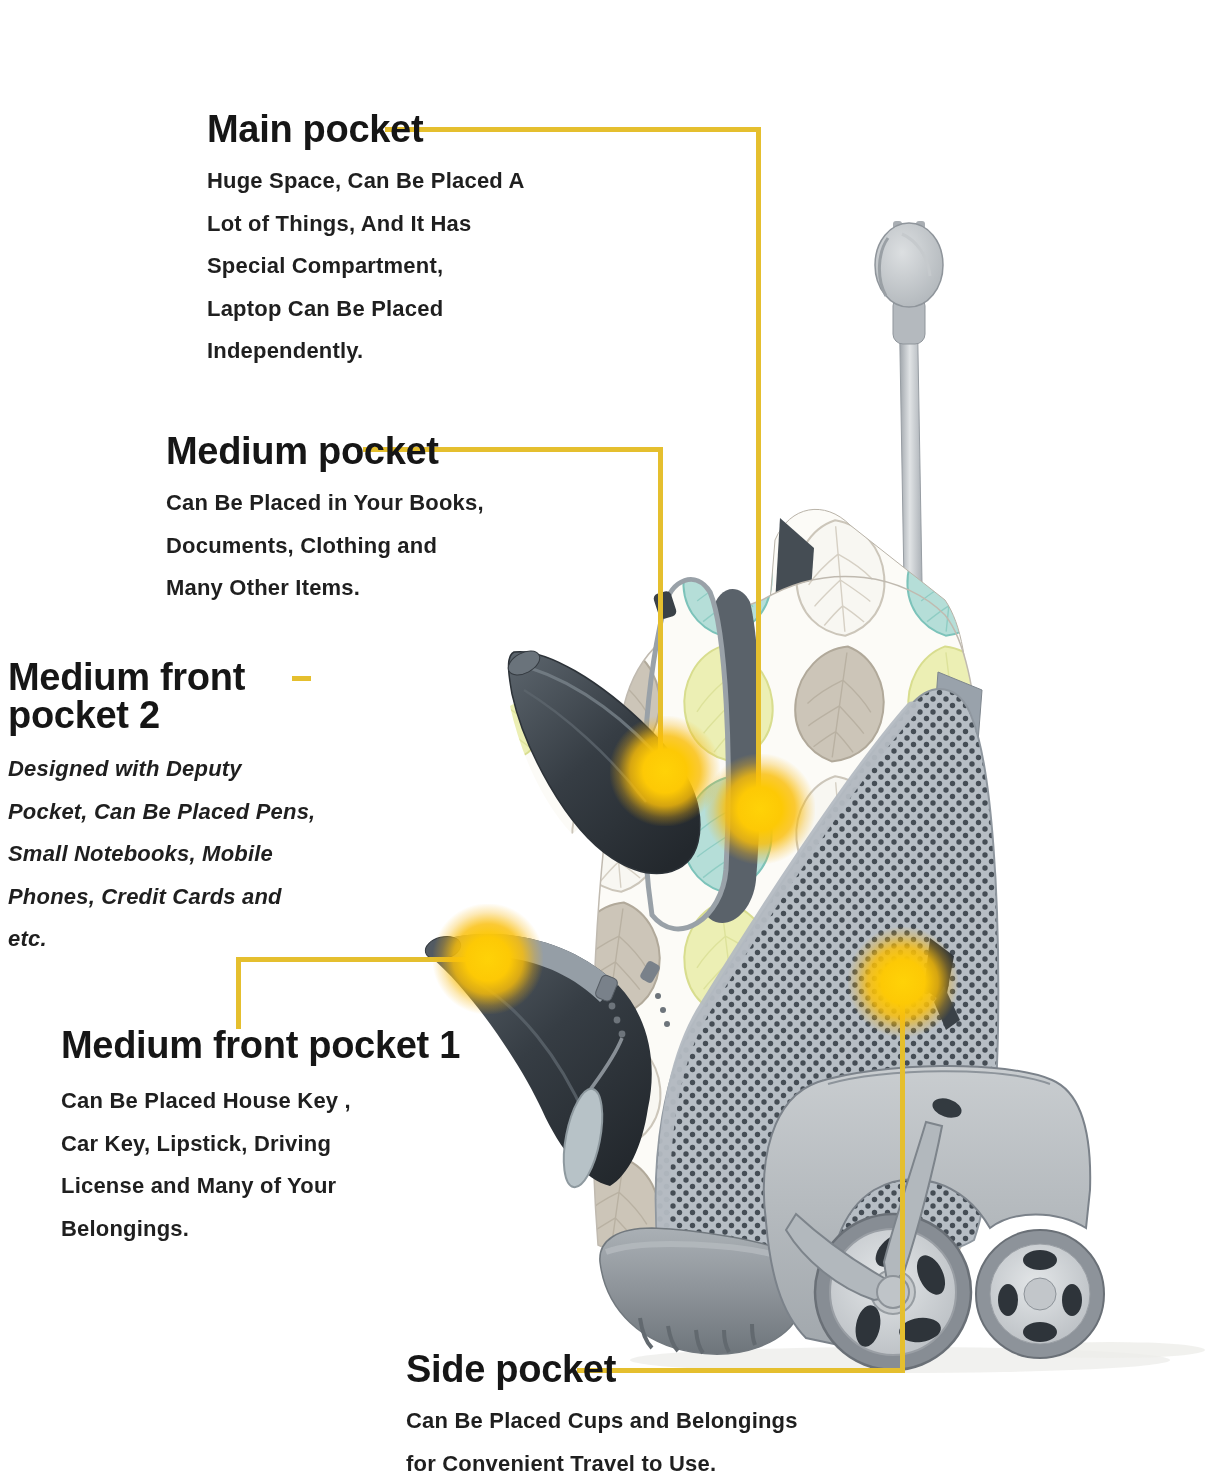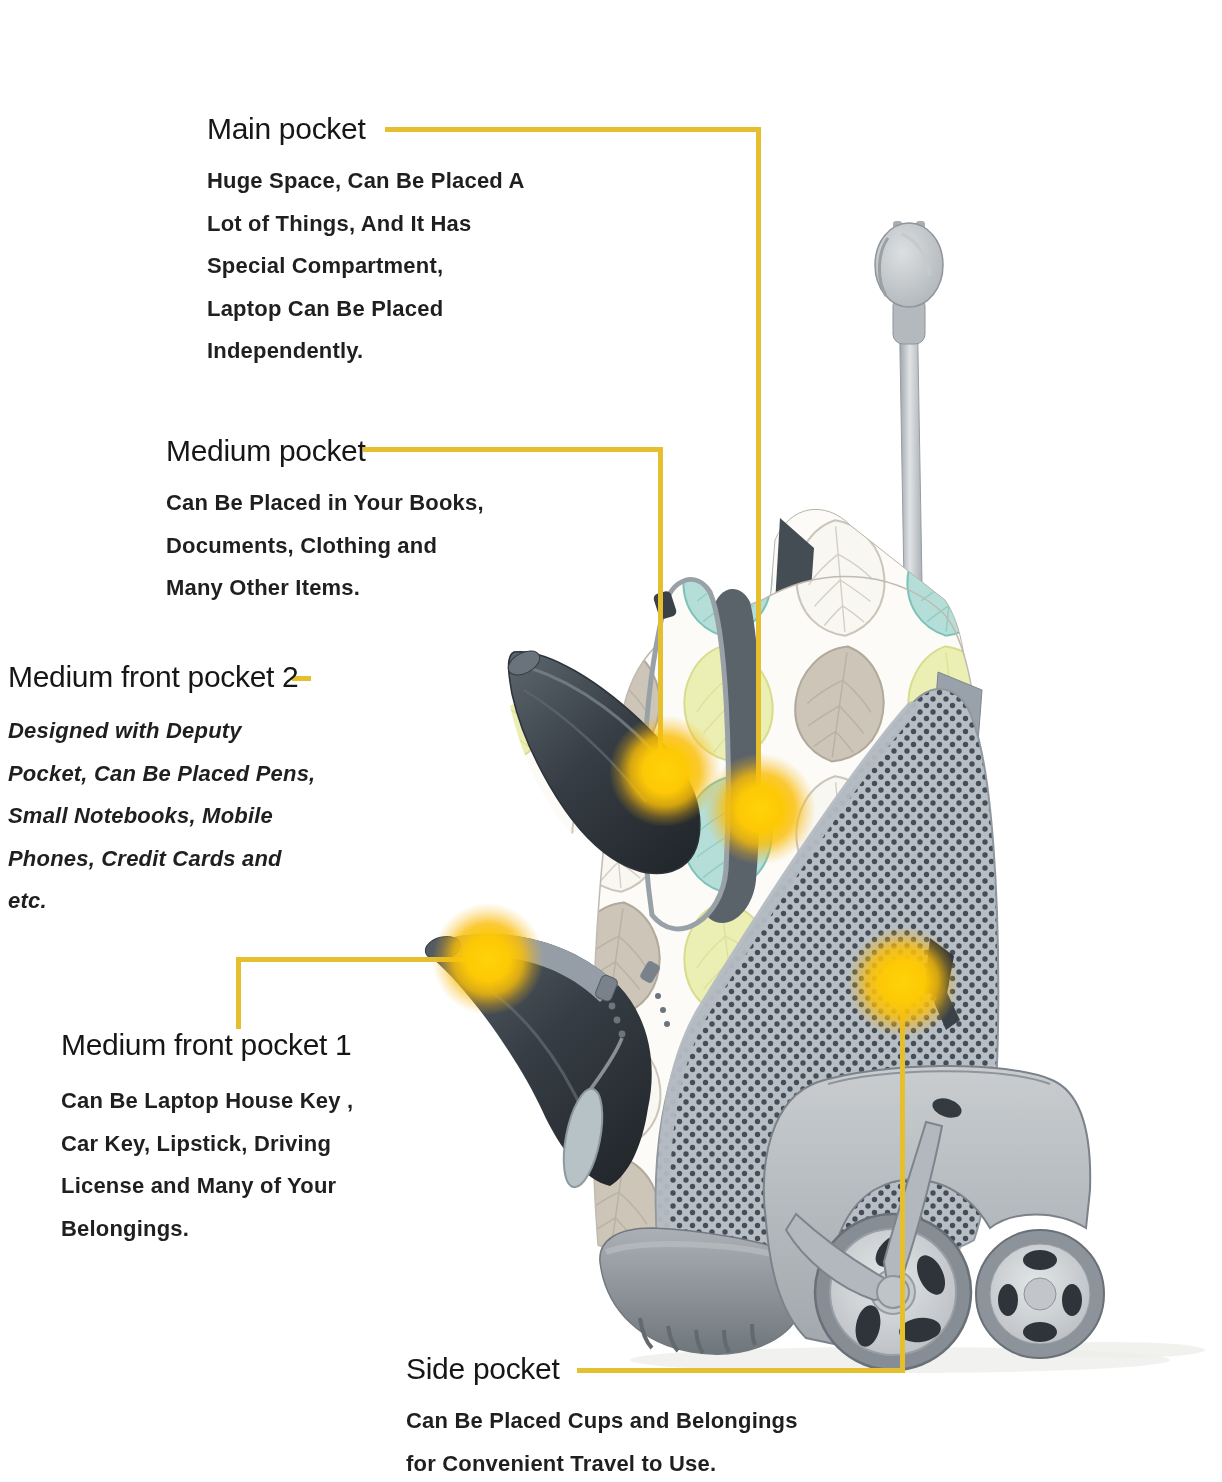--- a/index.html
+++ b/index.html
@@ -3,21 +3,21 @@
 <meta charset="utf-8">
 <style>
   html,body{margin:0;padding:0;background:#ffffff;}
   .canvas{
     position:relative;width:1222px;height:1482px;background:var(--background,#fff);
     font-family:"Liberation Sans","DejaVu Sans",sans-serif;overflow:hidden;
   }
   .bag-svg{position:absolute;left:0;top:0;}
   
   .callout{position:absolute;color:var(--text,#1e1e1e);}
-  .callout h2{margin:0;font-size:30px;font-weight:400;letter-spacing:-0.3px;line-height:38px;color:#161616;}
+  .callout h2{margin:0;font-size:38px;font-weight:700;letter-spacing:-0.3px;line-height:38px;color:#161616;}
   .callout .body{margin-top:12px;}
   .callout .body p{margin:0;font-size:22px;font-weight:700;line-height:42.6px;letter-spacing:0.2px;color:#1f1f1f;}
   .c1{left:207px;top:110px;}
   .c2{left:166px;top:432px;}
   .c3{left:8px;top:658px;width:330px;}
   .c3 .body{margin-top:14px;font-style:italic;}
   .c4{left:61px;top:1026px;}
   .c4 .body{margin-top:16px;}
   .c5{left:406px;top:1350px;}
   
@@ -272,21 +272,21 @@
       <p>Pocket, Can Be Placed Pens,</p>
       <p>Small Notebooks, Mobile</p>
       <p>Phones, Credit Cards and</p>
       <p>etc.</p>
     </div>
   </section>
 
   <section class="callout c4">
     <h2>Medium front pocket 1</h2>
     <div class="body">
-      <p>Can Be Laptop House Key ,</p>
+      <p>Can Be Placed House Key ,</p>
       <p>Car Key, Lipstick, Driving</p>
       <p>License and Many of Your</p>
       <p>Belongings.</p>
     </div>
   </section>
 
   <section class="callout c5">
     <h2>Side pocket</h2>
     <div class="body">
       <p>Can Be Placed Cups and Belongings</p>

